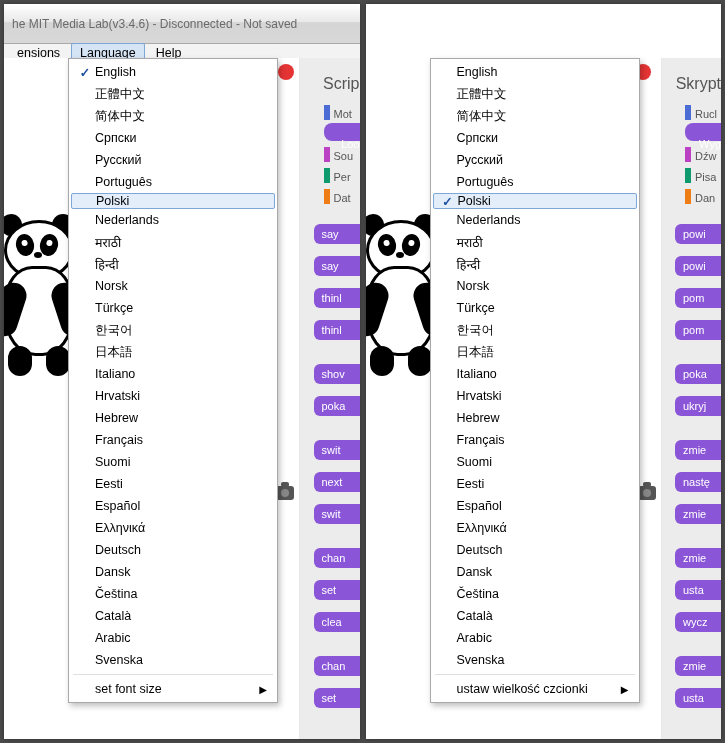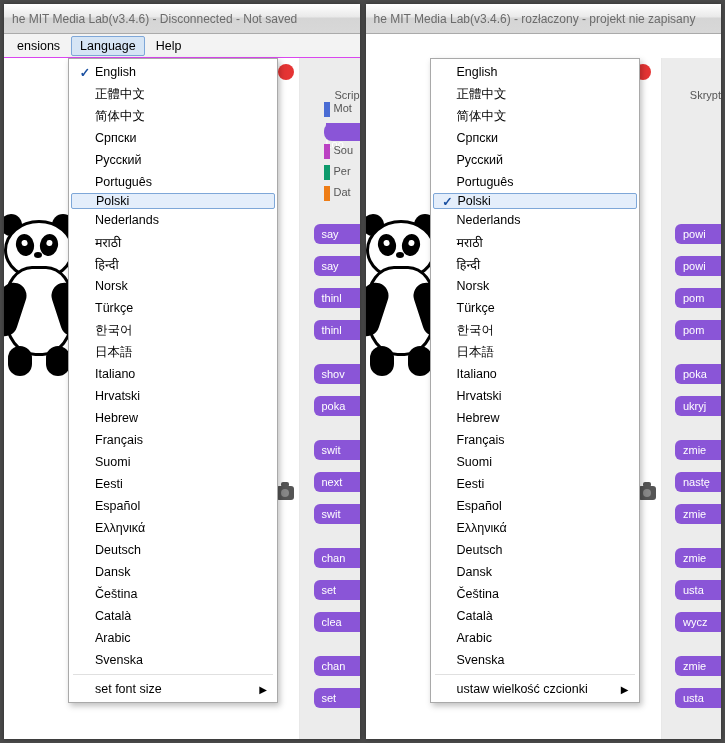--- a/index.html
+++ b/index.html
@@ -17,38 +17,38 @@
   .panel {
     position: relative;
     width: 356px;
     height: 100%;
     background: #fff;
     overflow: hidden;
     box-shadow: 0 0 4px rgba(0,0,0,0.4);
   }
   
   .titlebar {
-    height: 30px;
+    height: 40px;
     background: linear-gradient(#ffffff, #e9e9e9 45%, #d5d5d5 48%, #d8d8d8);
     color: #6b6b6b;
     font-size: 12px;
     padding: 8px 8px;
     display: flex;
     align-items: center;
     border-bottom: 1px solid #aaa;
     white-space: nowrap;
   }
   
   .menubar {
     height: 24px;
     background: #f3f3f3;
     display: flex;
     align-items: center;
     padding: 0 4px;
-    border-bottom: 1px solid #d946ef;
+    border-bottom: 7px solid #d946ef;
     font-size: 12.5px;
   }
   .menu-item {
     padding: 2px 8px;
     margin-right: 2px;
     border: 1px solid transparent;
     border-radius: 2px;
     cursor: default;
     white-space: nowrap;
   }
@@ -82,34 +82,34 @@
     position: relative;
     border-right: 1px solid #e8e8e8;
   }
   .right-strip {
     flex: 1 1 auto;
     position: relative;
     background: #ececec;
   }
   .scripts-tab {
     position: absolute;
-    top: 28px; right: 0;
-    font-size: 11px;
+    top: 14px; right: 0;
+    font-size: 16px;
     color: #555;
     padding: 3px 0 3px 6px;
   }
   .category-list {
     position: absolute;
     top: 44px;
     right: 0;
     width: 36px;
   }
   .cat-row {
     display: flex;
-    align-items: flex-start;
+    align-items: flex-end;
     height: 18px;
     margin-bottom: 3px;
   }
   .cat-swatch {
     width: 6px; height: 15px;
     margin-right: 4px;
     flex: 0 0 auto;
   }
   .cat-label { font-size: 11px; color: #555; white-space: nowrap; }
   .cat-row.active .cat-label { color: #fff; }
@@ -480,42 +480,61 @@
       </div>
       <div class="sep"></div>
       <div class="submenu">
         <span>set font size</span>
         <span class="arrow">▶</span>
       </div>
     </div>
 </div>
 
 <div class="panel">
-  <div class="titlebar">
-    <span>he MIT Media Lab(v3.4.6) - rozłaczony - projekt nie zapisany</span>
-  </div>
 
   <div class="stage-area">
     <div class="stage">
       <div class="panda">
         <div class="ear l"></div>
           <div class="ear r"></div>
         <div class="head"></div>
         <div class="eye l"></div>
           <div class="eye r"></div>
         <div class="nose"></div>
         <div class="body"></div>
         <div class="arm l"></div>
           <div class="arm r"></div>
         <div class="leg l"></div>
           <div class="leg r"></div>
       </div>
     </div>
     <div class="right-strip">
       <div class="scripts-tab">Skrypt</div>
+      <div class="category-list">
+          <div class="cat-row">
+            <div class="cat-swatch" style="background: rgb(74, 108, 212);"></div>
+            <div class="cat-label">Rucl</div>
+          </div>
+          <div class="cat-row active">
+            <div class="cat-swatch" style="background: rgb(138, 85, 215);"></div>
+            <div class="cat-label">Wyg</div>
+          </div>
+          <div class="cat-row">
+            <div class="cat-swatch" style="background: rgb(187, 66, 195);"></div>
+            <div class="cat-label">Dźw</div>
+          </div>
+          <div class="cat-row">
+            <div class="cat-swatch" style="background: rgb(14, 154, 108);"></div>
+            <div class="cat-label">Pisa</div>
+          </div>
+          <div class="cat-row">
+            <div class="cat-swatch" style="background: rgb(238, 125, 22);"></div>
+            <div class="cat-label">Dan</div>
+          </div>
+        </div>
       <div class="blocks-col">
           <div class="block">powi</div>
           <div class="block">powi</div>
           <div class="block">pom</div>
           <div class="block group-gap">pom</div>
           <div class="block">poka</div>
           <div class="block group-gap">ukryj</div>
           <div class="block">zmie</div>
           <div class="block">nastę</div>
           <div class="block group-gap">zmie</div>

